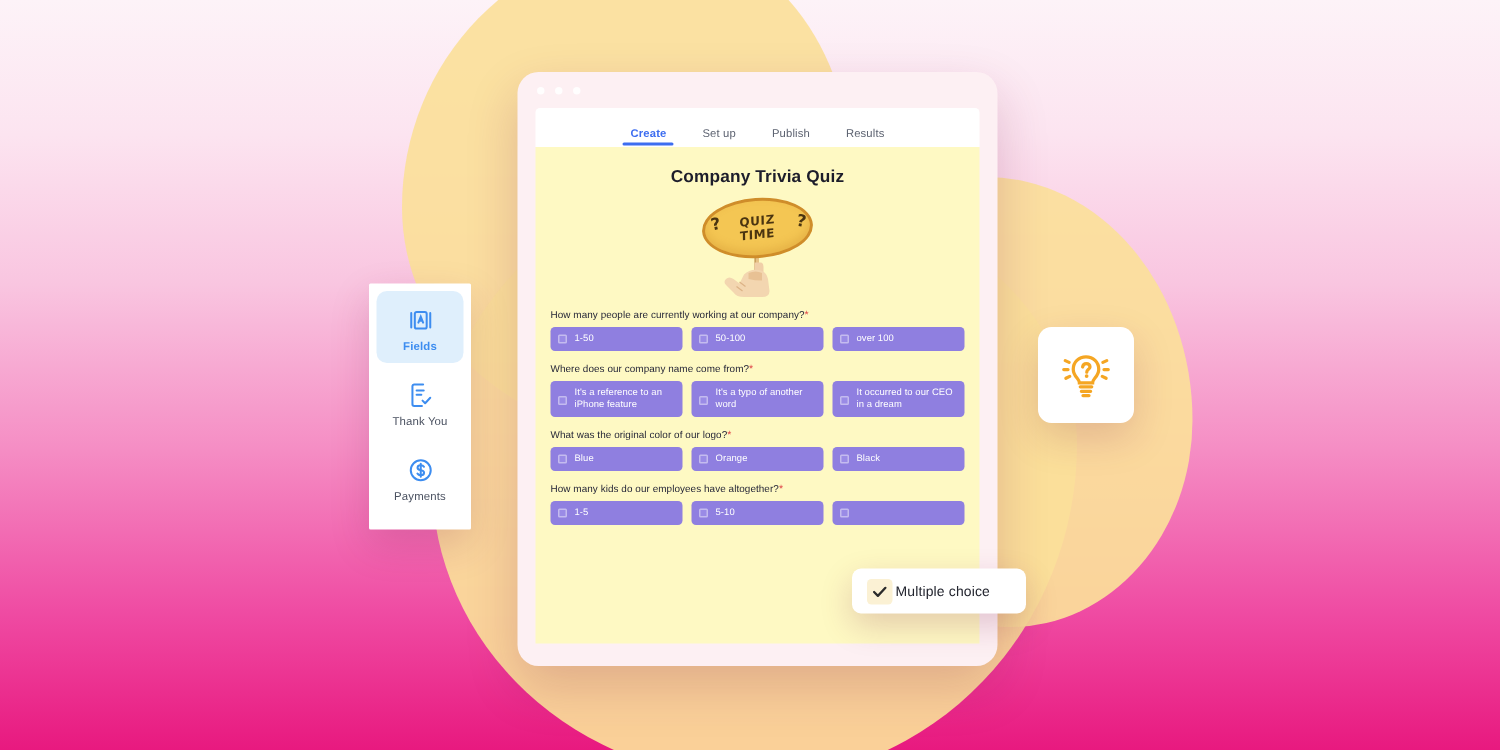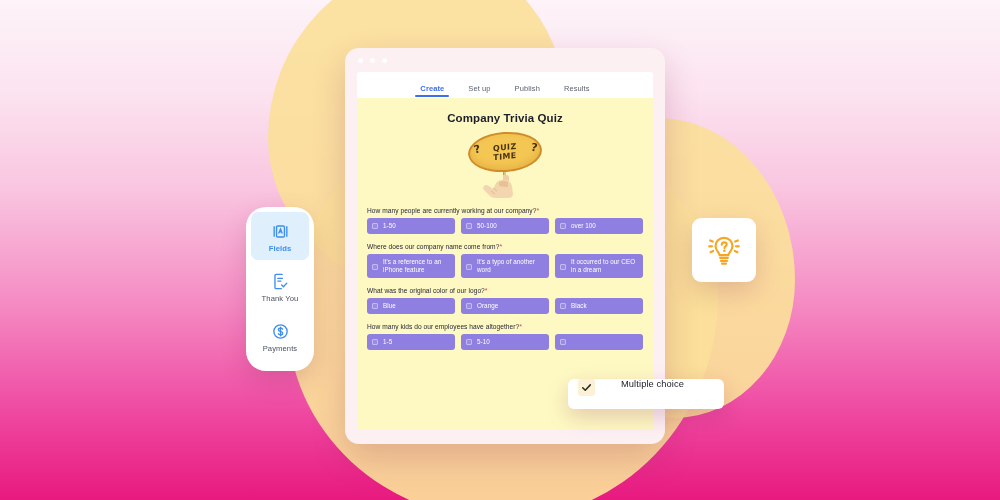--- a/index.html
+++ b/index.html
@@ -206,24 +206,24 @@
   .opt-txt {
     font-size: 6.3px;
     color: #ffffff;
     line-height: 8px;
     letter-spacing: .05px;
   }
 
   
   .sidebar {
     position: absolute;
-    left: 246px; top: 207px;
+    left: 246px; top: 189px;
     width: 68px;
     background: #ffffff;
-    border-radius: 20px;
+    border-radius: 1px;
     box-shadow: 0 10px 26px rgba(120, 20, 70, .18);
     padding: 5px 5px 9px 5px;
     z-index: 6;
   }
   .side-item {
     border-radius: 7px;
     padding: 8px 2px 7px 2px;
     text-align: center;
     margin-bottom: 2px;
   }
@@ -253,27 +253,28 @@
     display: flex;
     align-items: center;
     justify-content: center;
     z-index: 6;
   }
 
   
   .mc-popup {
     position: absolute;
     left: 568px; top: 379px;
-    width: 156px; height: 30px;
+    width: 116px; height: 30px;
     background: #ffffff;
     border-radius: 6px;
     box-shadow: 0 8px 22px rgba(120, 20, 70, .20);
     display: flex;
+    align-items: center;
     padding-left: 10px;
-    gap: 26px;
+    gap: 2px;
     z-index: 7;
   }
   .mc-check {
     width: 17px; height: 17px;
     border-radius: 3px;
     background: #fbf1d4;
     display: flex;
     align-items: center;
     justify-content: center;
   }

